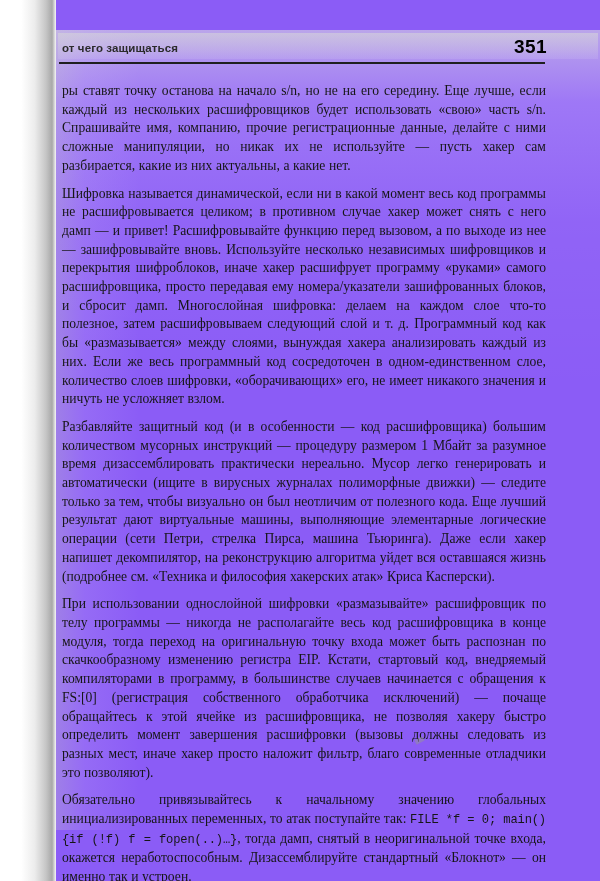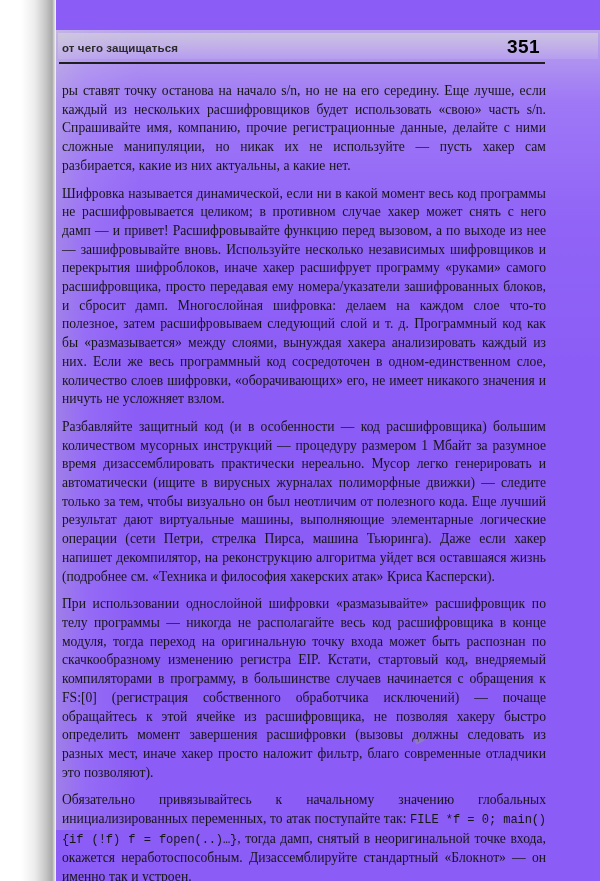--- a/index.html
+++ b/index.html
@@ -80,21 +80,21 @@
     top: 2px;
     font-family: "Liberation Sans", "DejaVu Sans", sans-serif;
     font-size: 11.5px;
     font-weight: 700;
     color: #2b2b2b;
     letter-spacing: 0.1px;
     white-space: nowrap;
   }
   .runhead-folio {
     position: absolute;
-    right: 62px;
+    right: 55px;
     top: -4px;
     font-family: "Liberation Sans", "DejaVu Sans", sans-serif;
     font-size: 19px;
     font-weight: 700;
     color: #000000;
     letter-spacing: 0.4px;
   }
   .runhead-rule {
     position: absolute;
     left: -3px;

